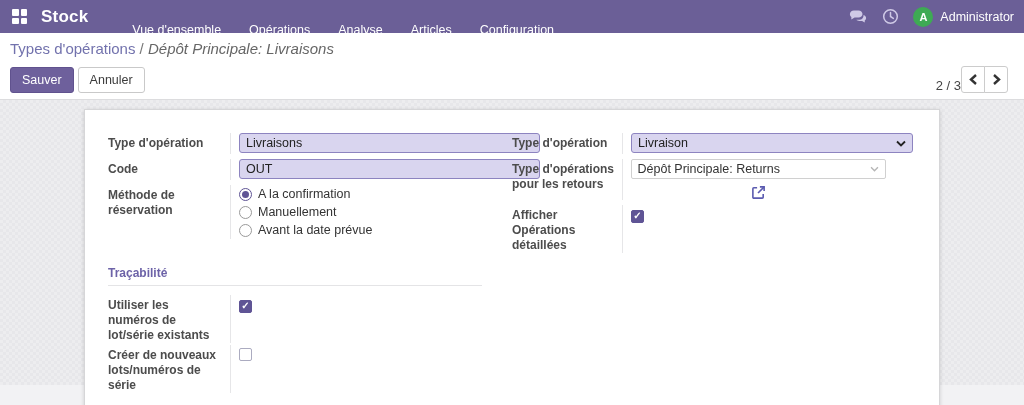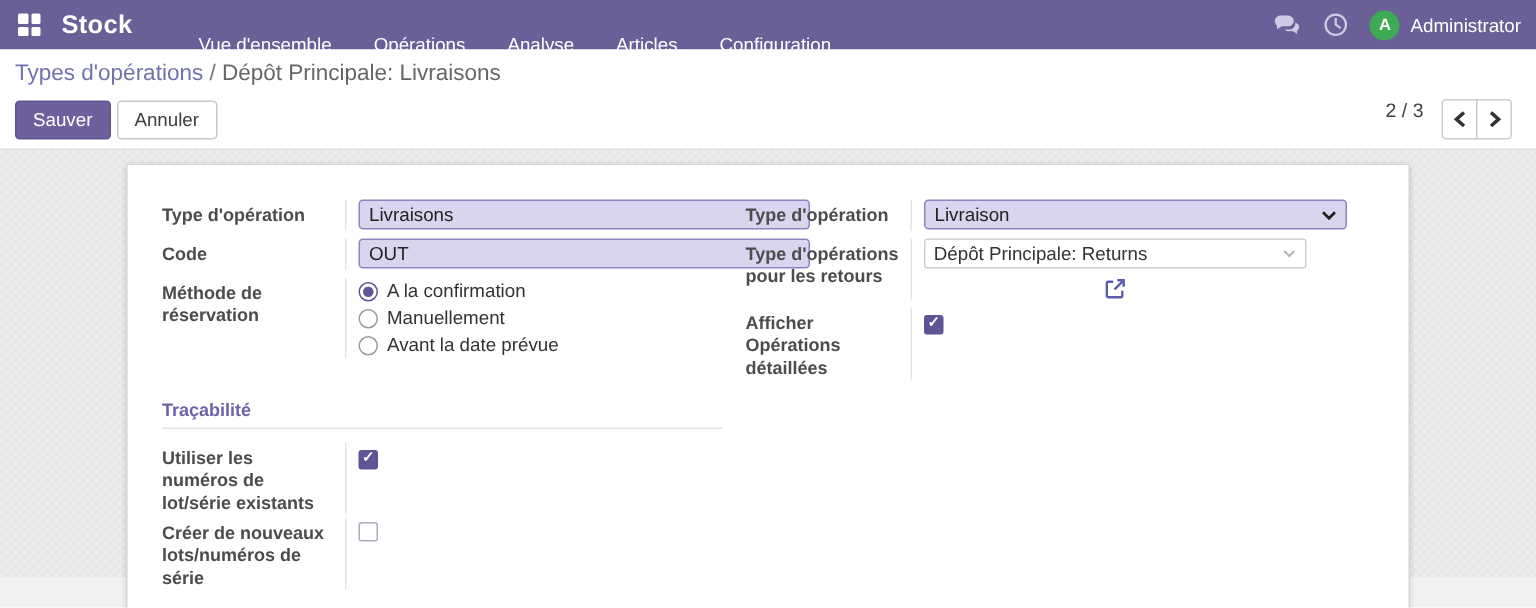--- a/index.html
+++ b/index.html
@@ -22,28 +22,28 @@
   .avatar {
     width:20px; height:20px; border-radius:50%; background:#3eaa54; color:#fff;
     font-size:11px; font-weight:700; display:inline-flex; align-items:center; justify-content:center;
   }
   .user-name { font-size:12.5px; color:#fff; }
 
   
   .control-panel { background:#fff; height:67px; padding:7px 16px 0 10px; border-bottom:1px solid #dcdcde; }
   .breadcrumb { font-size:15px; margin-bottom:9px; color:#777; }
   .breadcrumb a { color:#7272ad; text-decoration:none; cursor:pointer; }
-  .breadcrumb .current { color:#666; }
+  .breadcrumb .current { color:#666;font-style:italic; }
   .cp-row { display:flex; align-items:center; }
   .btn {
     font-family:"Liberation Sans", sans-serif; font-size:12.5px; padding:5px 11px;
     border:1px solid #c9c9c9; background:#fff; color:#3c3c3c; border-radius:3px; cursor:pointer; margin-right:4px;
   }
   .btn.primary { background:#6e609c; border-color:#60528e; color:#fff; }
-  .pager { margin-left:auto; display:flex; align-items:flex-start; gap:12px; }
+  .pager { margin-left:auto; display:flex; align-items:flex-end; }
   .pager-value { font-size:13px; color:#444; }
   .pager-btns { display:flex; }
   .pager-btns button {
     width:24px; height:27px; background:#fff; border:1px solid #ccc; cursor:pointer;
     display:inline-flex; align-items:center; justify-content:center; color:#333; padding:0;
   }
   .pager-btns button:first-child { border-radius:3px 0 0 3px; }
   .pager-btns button:last-child { border-radius:0 3px 3px 0; margin-left:-1px; }
 
   
@@ -54,21 +54,21 @@
       linear-gradient(45deg,#e7e7ea 25%,transparent 25%,transparent 75%,#e7e7ea 75%),
       linear-gradient(45deg,#e7e7ea 25%,transparent 25%,transparent 75%,#e7e7ea 75%);
     background-position:0 0,3px 3px;
     background-size:6px 6px;
   }
   .sheet {
     width:856px; min-height:262px; margin:0 auto; background:#fff;
     border:1px solid #d6d6d8; box-shadow:0 1px 4px rgba(0,0,0,.15);
     padding:23px 0 16px 23px;
   }
-  .form-grid { display:grid; grid-template-columns:385px 374px; column-gap:4px; }
+  .form-grid { display:grid; grid-template-columns:385px 374px; column-gap:19px; }
 
   .o-row { display:grid; margin-bottom:5px; }
   .col-left .o-row { grid-template-columns:122px 263px; }
   .col-right .o-row { grid-template-columns:110px 263px; }
   .o-label { font-size:12px; font-weight:700; color:#4c4c4c; line-height:15px; padding-top:3px; padding-right:8px; }
   .o-field { border-left:1px solid #e6e6e8; padding-left:8px; min-height:21px; }
 
   .o-input {
     width:301px; height:20px; background:#d9d5ef; border:1px solid #8d84c0; border-radius:3px;
     font-family:"Liberation Sans", sans-serif; font-size:12.5px; color:#222; padding:0 6px;

